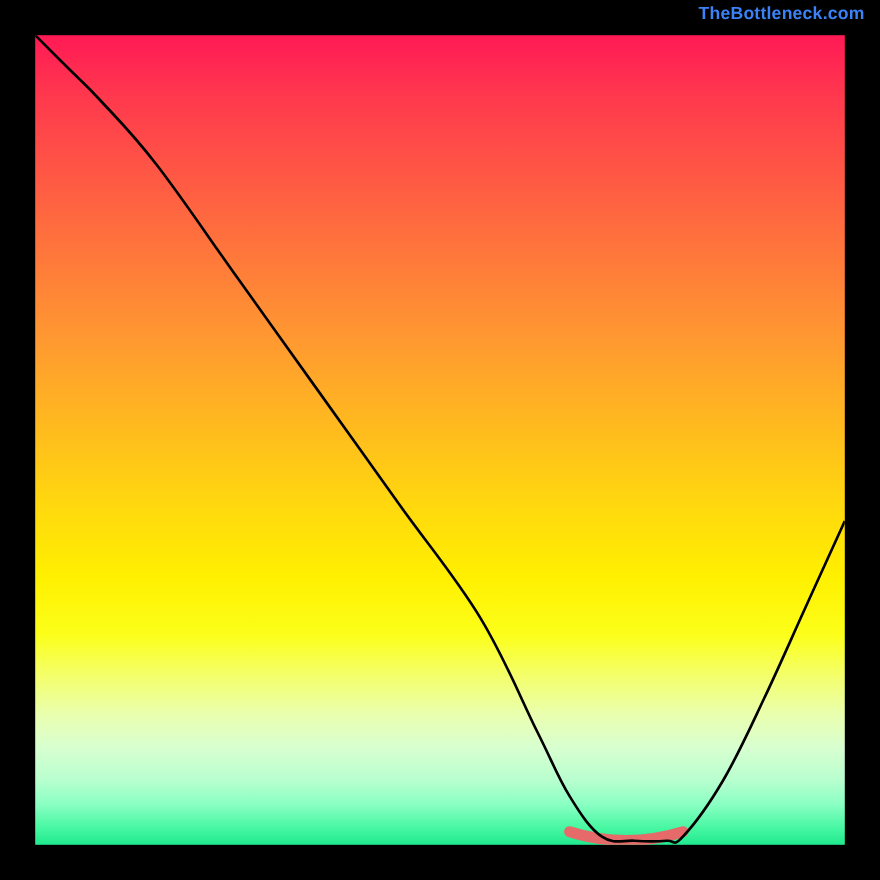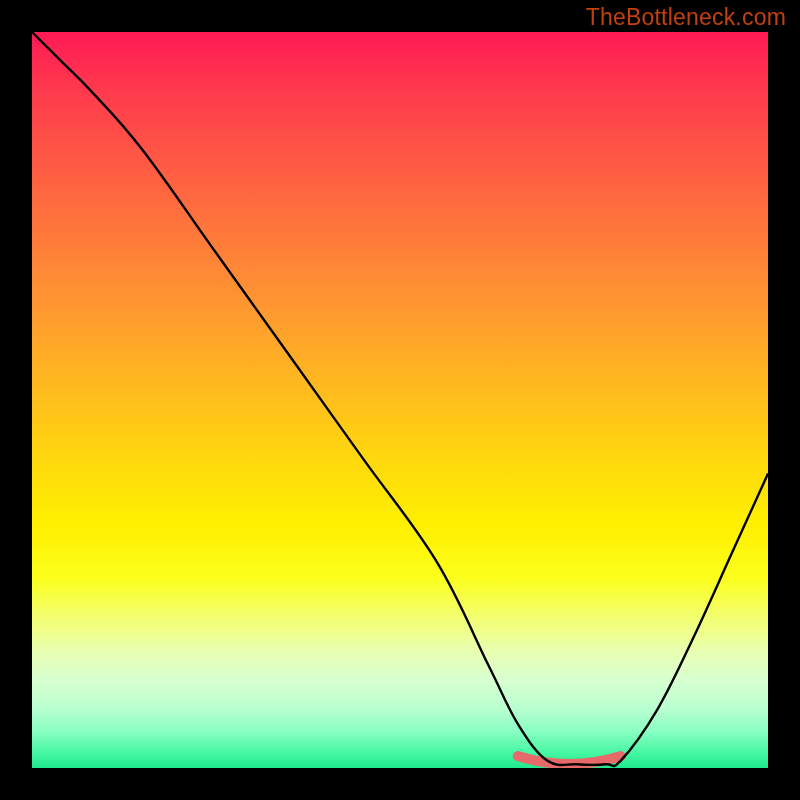--- a/index.html
+++ b/index.html
@@ -9,23 +9,23 @@
   .frame {
     position: absolute;
     left: 0; top: 0;
     width: 800px; height: 800px;
     background: #000;
   }
 
   .watermark {
     position: absolute;
     top: 4px; right: 14px;
-    color: #c2410c;
-    font-size: 23px;
-    font-weight: 400;
+    color: #3b82f6;
+    font-size: 16px;
+    font-weight: 700;
     letter-spacing: 0.2px;
     user-select: none;
   }
 
   .plot {
     position: absolute;
     left: 32px; top: 32px;
     width: 736px; height: 736px;
     
     background: linear-gradient(to bottom,

